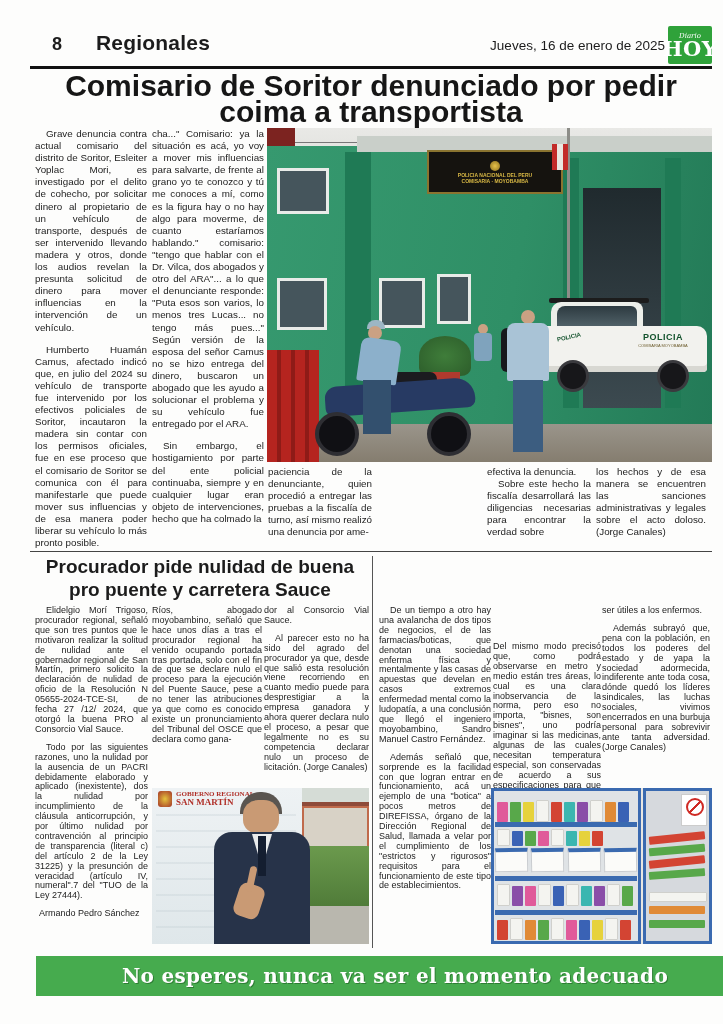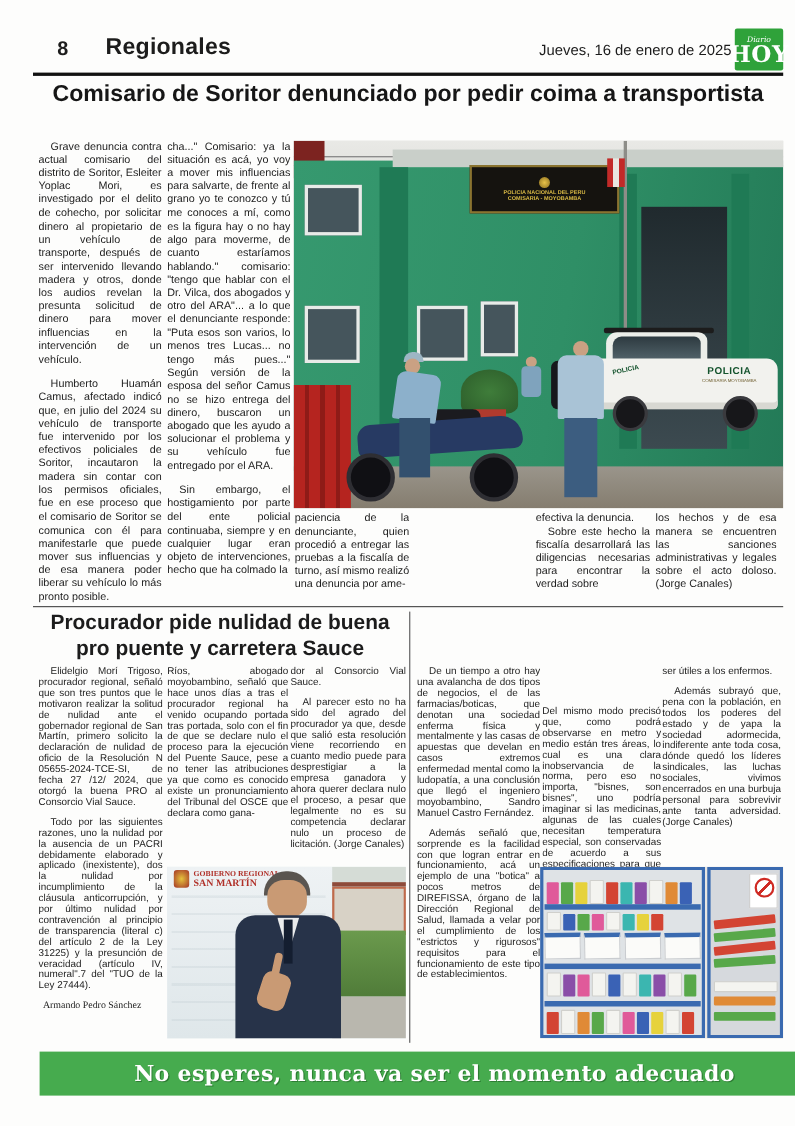--- a/index.html
+++ b/index.html
@@ -9,33 +9,33 @@
   .hdr-num{position:absolute;left:52px;top:34px;font-size:18px;font-weight:bold;}
   .hdr-section{position:absolute;left:96px;top:31px;font-size:21px;font-weight:bold;letter-spacing:.2px;}
   .hdr-date{position:absolute;right:58px;top:38px;font-size:13.5px;}
   .hdr-logo{position:absolute;right:11px;top:26px;width:44px;height:38px;background:#2fa23a;
             border-radius:2px;display:flex;flex-direction:column;align-items:center;justify-content:center;color:#fff;}
   .hdr-logo .t{font-family:"DejaVu Serif",serif;font-style:italic;font-size:7px;line-height:8px;}
   .hdr-logo .b{font-family:"DejaVu Serif",serif;font-weight:bold;font-size:21px;line-height:18px;letter-spacing:.5px;}
   .hdr-rule{position:absolute;left:30px;top:66px;width:682px;height:3px;background:#111;}
   
   .headline1{position:absolute;left:30px;top:73px;width:682px;text-align:center;
-             font-size:21px;font-weight:bold;line-height:26px;color:#161616;}
+             font-size:30px;font-weight:bold;line-height:26px;color:#161616;}
   .headline2{position:absolute;left:30px;top:555px;width:340px;text-align:center;
              font-size:19px;font-weight:bold;line-height:23px;}
   .headline3{position:absolute;left:374px;top:555px;width:338px;text-align:center;
              font-size:19px;font-weight:bold;line-height:23px;}
   
   .col{position:absolute;overflow:hidden;text-align:justify;}
   .a1{font-size:9.8px;line-height:12.1px;}
   .a23{font-size:9px;line-height:9.9px;}
   .col p{margin:0 0 10px 0;text-indent:11px;}
   .a23 p{margin:0 0 8px 0;}
   .col p.ni{text-indent:0;}
-  .col p.byline{text-indent:4px;margin:0;font-family:Liberation Serif, serif;}
+  .col p.byline{text-indent:4px;margin:0;}
   
   .a1c1{left:35px;top:128px;width:112px;height:420px;}
   .a1c2{left:152px;top:128px;width:112px;height:420px;}
   .a1c3{left:268px;top:466px;width:104px;height:82px;}
   .a1c4{left:376px;top:466px;width:106px;height:82px;}
   .a1c5{left:487px;top:466px;width:104px;height:82px;}
   .a1c6{left:596px;top:466px;width:110px;height:82px;}
   
   .a2c1{left:35px;top:606px;width:113px;height:340px;}
   .a2c2{left:152px;top:606px;width:110px;height:180px;}

